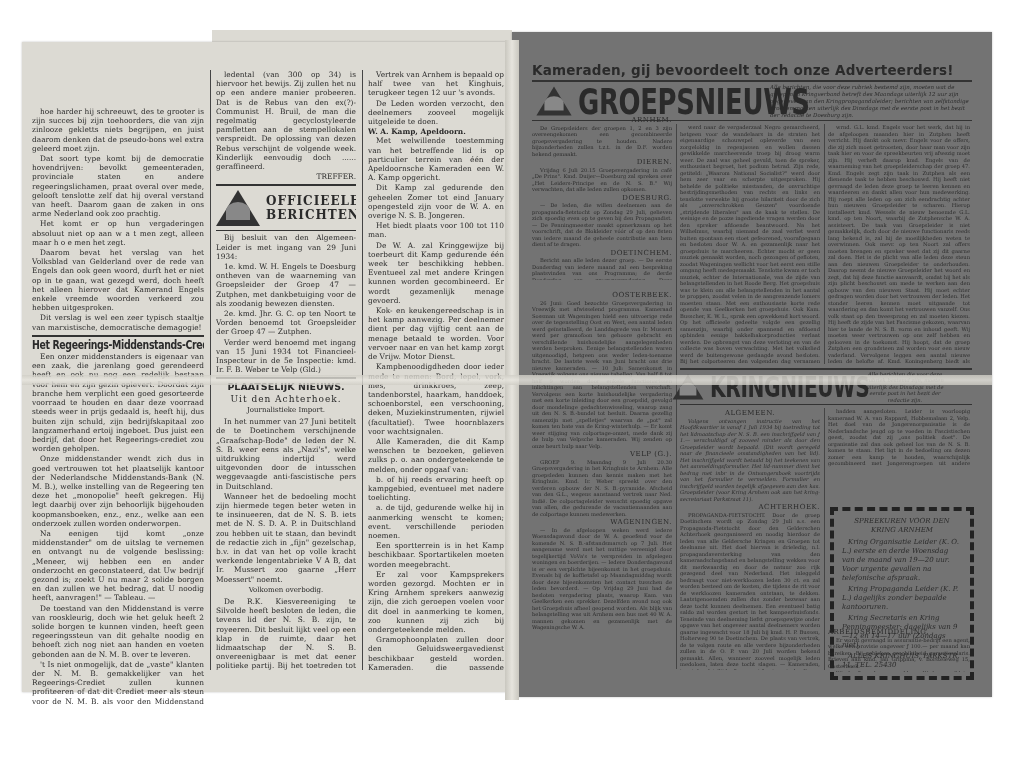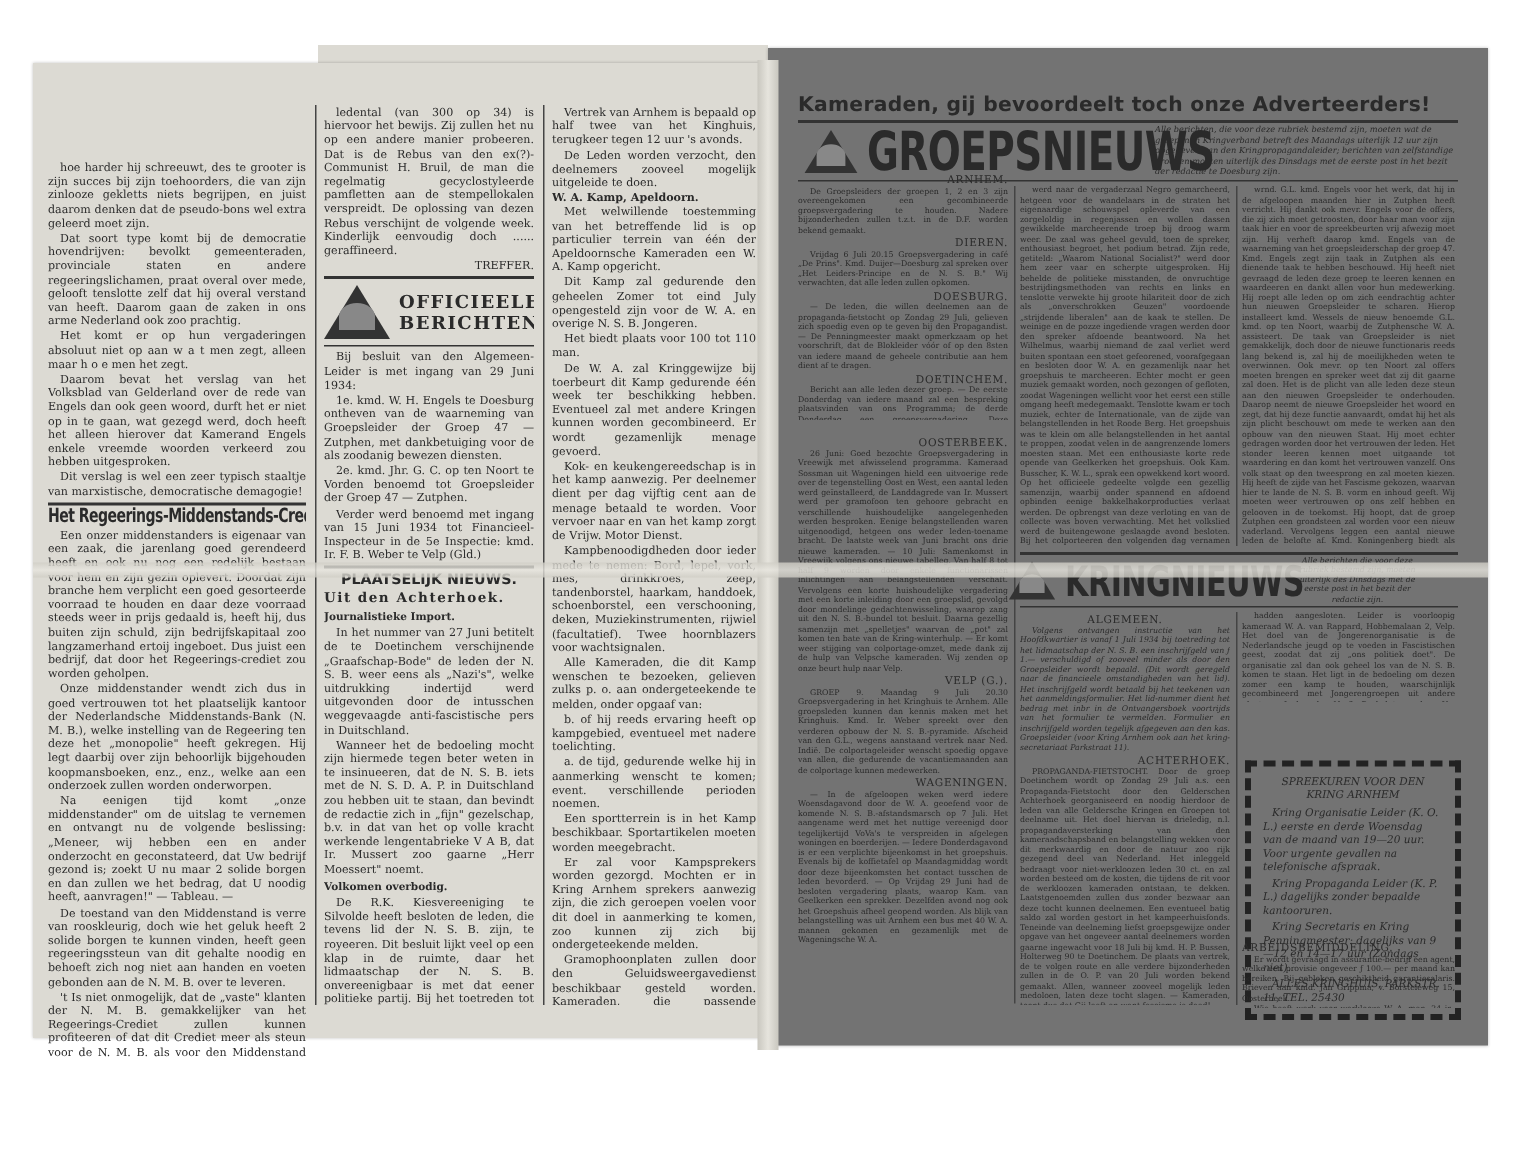--- a/index.html
+++ b/index.html
@@ -11,21 +11,21 @@
   .fold{position:absolute;left:505px;top:40px;width:14px;height:660px;background:linear-gradient(90deg,#c9c7bf,#e6e4dd,#c9c7bf);}
   .hfold{position:absolute;left:22px;top:375px;width:970px;height:10px;background:linear-gradient(180deg,#d0cec6,#e8e6df,#cfcdc5);opacity:.8}
   .col{position:absolute;font-size:7.4px;line-height:9.2px;text-align:justify;overflow:hidden;}
   .col p{margin:0 0 1px 0;text-indent:8px;}
   .rule-v{position:absolute;width:1px;background:#444;}
   .rule-h{position:absolute;height:2px;background:#333;}
   .h-cond{font-family:"DejaVu Sans",sans-serif;font-weight:bold;letter-spacing:-0.5px;transform:scaleX(.72);transform-origin:left;white-space:nowrap;}
   .h-block{font-family:"DejaVu Sans",sans-serif;font-weight:bold;text-align:center;white-space:nowrap;}
   .h-serif{font-family:"DejaVu Serif",serif;font-weight:bold;letter-spacing:1px;}
   .place{text-align:right;font-size:7px;letter-spacing:.5px;margin:2px 0 1px 0;}
-  .sub{font-weight:bold;font-size:8px;margin:2px 0;}
+  .sub{font-weight:normal;text-align:center;font-size:8px;margin:2px 0;}
   .tri{width:0;height:0;border-left:22px solid transparent;border-right:22px solid transparent;border-bottom:36px solid #333;position:relative;}
   .tri::after{content:"";position:absolute;left:-12px;top:12px;width:24px;height:18px;background:#888;border-radius:50% 50% 0 0;}
   .boxed{position:absolute;border:4px dashed #222;padding:6px 8px;font-style:italic;font-size:7px;line-height:9px;}
 </style>
 </head>
 <body>
 
 <div class="tab"></div>
 <div class="paper left-page">
 
@@ -72,21 +72,21 @@
     <p>De R.K. Kiesvereeniging te Silvolde heeft besloten de leden, die tevens lid der N. S. B. zijn, te royeeren. Dit besluit lijkt veel op een klap in de ruimte, daar het lidmaatschap der N. S. B. onvereenigbaar is met dat eener politieke partij. Bij het toetreden tot de N. S. B. houdt dus het lidmaatschap eener kiesvereeniging automatisch op.</p>
 
   </div>
   <div class="rule-v" style="left:340px;top:28px;height:600px;"></div>
 
   <div class="col" style="left:346px;top:28px;width:136px;height:600px;">
     <p>Vertrek van Arnhem is bepaald op half twee van het Kinghuis, terugkeer tegen 12 uur 's avonds.</p>
     <p>De Leden worden verzocht, den deelnemers zooveel mogelijk uitgeleide te doen.</p>
     <div style="font-weight:bold;">W. A. Kamp, Apeldoorn.</div>
     <p>Met welwillende toestemming van het betreffende lid is op particulier terrein van één der Apeldoornsche Kameraden een W. A. Kamp opgericht.</p>
-    <p>Dit Kamp zal gedurende den geheelen Zomer tot eind July opengesteld zijn voor de W. A. en overige N. S. B. Jongeren.</p>
+    <p>Dit Kamp zal gedurende den geheelen Zomer tot eind January opengesteld zijn voor de W. A. en overige N. S. B. Jongeren.</p>
     <p>Het biedt plaats voor 100 tot 110 man.</p>
     <p>De W. A. zal Kringgewijze bij toerbeurt dit Kamp gedurende één week ter beschikking hebben. Eventueel zal met andere Kringen kunnen worden gecombineerd. Er wordt gezamenlijk menage gevoerd.</p>
     <p>Kok- en keukengereedschap is in het kamp aanwezig. Per deelnemer dient per dag vijftig cent aan de menage betaald te worden. Voor vervoer naar en van het kamp zorgt de Vrijw. Motor Dienst.</p>
     <p>Kampbenoodigdheden door ieder mede te nemen: Bord, lepel, vork, mes, drinkkroes, zeep, tandenborstel, haarkam, handdoek, schoenborstel, een verschooning, deken, Muziekinstrumenten, rijwiel (facultatief). Twee hoornblazers voor wachtsignalen.</p>
     <p>Alle Kameraden, die dit Kamp wenschen te bezoeken, gelieven zulks p. o. aan ondergeteekende te melden, onder opgaaf van:</p>
     <p>b. of hij reeds ervaring heeft op kampgebied, eventueel met nadere toelichting.</p>
     <p>a. de tijd, gedurende welke hij in aanmerking wenscht te komen; event. verschillende perioden noemen.</p>
     <p>Een sportterrein is in het Kamp beschikbaar. Sportartikelen moeten worden meegebracht.</p>
     <p>Er zal voor Kampsprekers worden gezorgd. Mochten er in Kring Arnhem sprekers aanwezig zijn, die zich geroepen voelen voor dit doel in aanmerking te komen, zoo kunnen zij zich bij ondergeteekende melden.</p>
     <p>Gramophoonplaten zullen door den Geluidsweergavedienst beschikbaar gesteld worden. Kameraden, die passende Gramophoonplaten voor dit doel beschikbaar mochten hebben, gelieven mij daarvan opgaaf te doen.</p>

